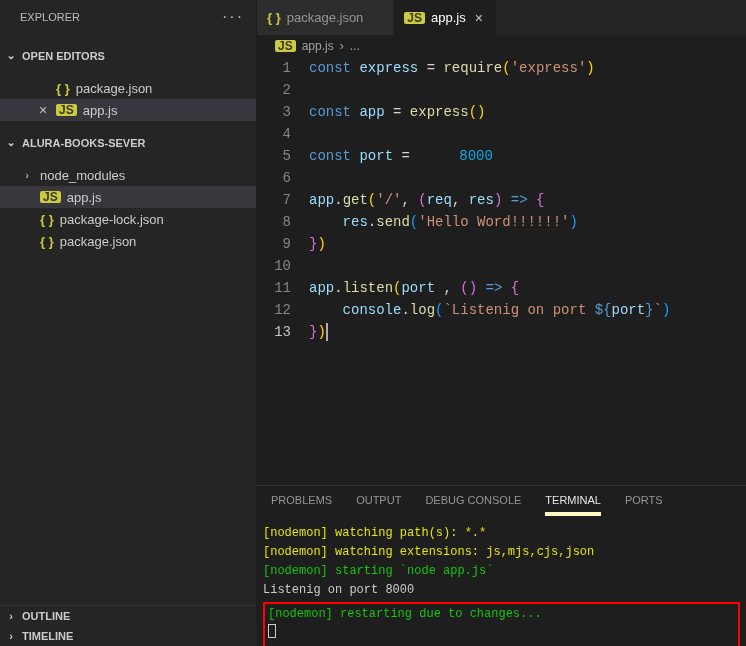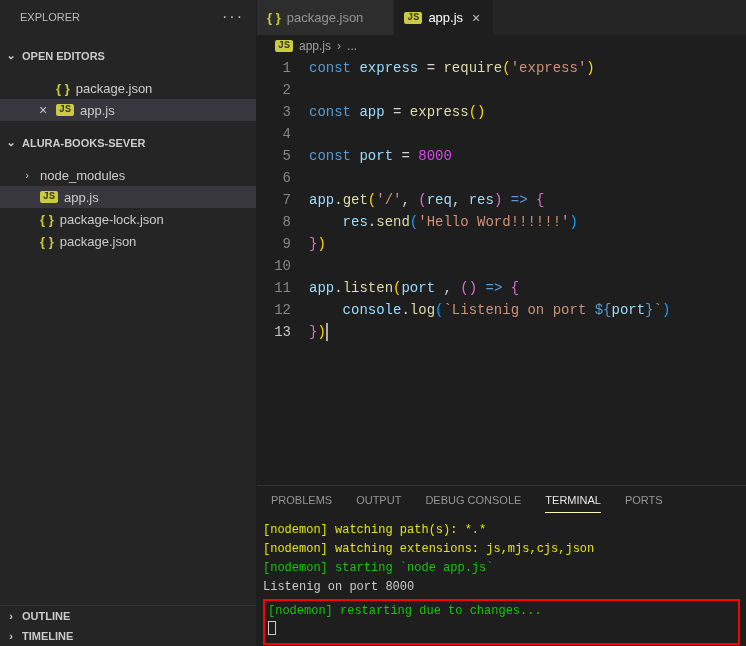--- a/index.html
+++ b/index.html
@@ -49,24 +49,23 @@
   font-size: 13px;
   cursor: pointer;
   height: 22px;
 }
 .tree-item.indented { padding-left: 36px; }
 .tree-item.active { background: #37373d; }
 .tree-item .close-x { width: 14px; font-size: 14px; color: #c5c5c5; text-align:center;}
 .icon-json { color: #cbcb41; font-weight:700; }
 .icon-js {
   background: #cbcb41; color: #3b3b28;
-  font-weight: 700; font-size: 10px;
+  font-weight: 700; font-size: 12px;
   padding: 1px 3px; border-radius: 2px;
   line-height: 10px;
-  font-family: Liberation Mono, monospace;
 }
 .flex-spacer { flex: 1; }
 .bottom-sections { border-top: 1px solid #333; }
 .bottom-sections .section-header { padding: 4px; }
 
 
 .main {
   flex: 1;
   display: flex;
   flex-direction: column;
@@ -112,21 +111,21 @@
   text-align: right;
   color: #858585;
   padding-right: 18px;
   user-select: none;
 }
 .gutter .hl { color: #c6c6c6; }
 .code { flex:1; white-space: pre; color: #d4d4d4; }
 .tk-k { color: #569cd6; }
 .tk-v { color: #9cdcfe; }
 .tk-s { color: #ce9178; }
-.tk-n { color: #d946ef; }
+.tk-n { color: #0ea5e9; margin-left: 41px; }
 .tk-f { color: #dcdcaa; }
 .tk-p { color: #d4d4d4; }
 .tk-br1 { color: #ffd700; }
 .tk-br2 { color: #da70d6; }
 .tk-br3 { color: #179fff; }
 .cursor-mark { border:1px solid #aeafad; display:inline-block; width:0; height:18px; vertical-align:middle; }
 
 .panel {
   border-top: 1px solid #333;
   display: flex;
@@ -135,21 +134,21 @@
   background: #1e1e1e;
 }
 .panel-tabs {
   display: flex;
   gap: 24px;
   padding: 8px 14px 0;
   font-size: 11px;
   color: #969696;
 }
 .panel-tab { padding-bottom: 6px; cursor: pointer; }
-.panel-tab.active { color: #e7e7e7; border-bottom: 1px solid #fef9c3; }
+.panel-tab.active { color: #e7e7e7; border-bottom: 4px solid #fef9c3; }
 .terminal {
   flex: 1;
   font-family: Consolas, "Courier New", monospace;
   font-size: 12px;
   line-height: 19px;
   padding: 8px 6px 16px 6px;
 }
 .term-y { color: #e5e510; }
 .term-g { color: #16c60c; }
 .term-w { color: #cccccc; }

